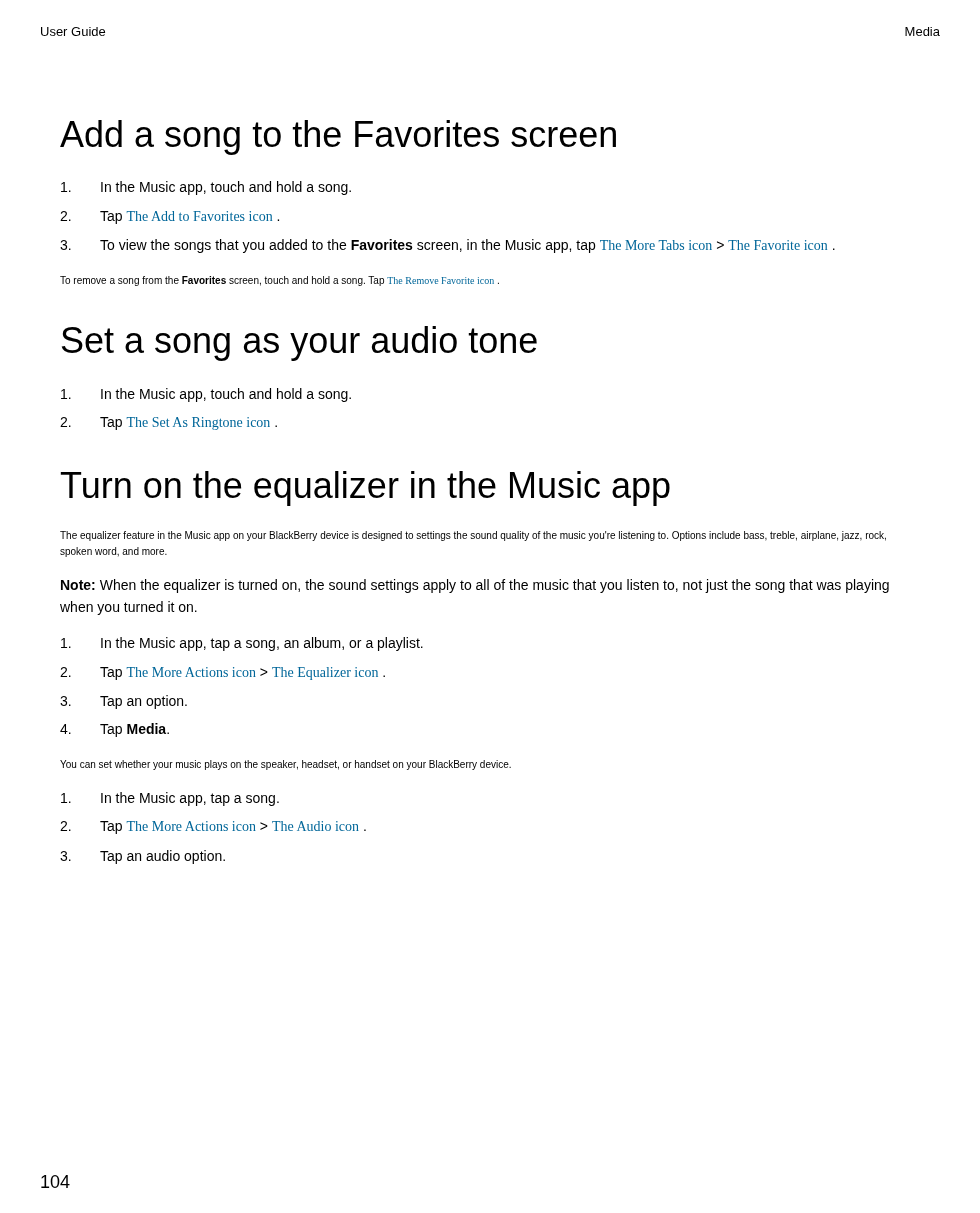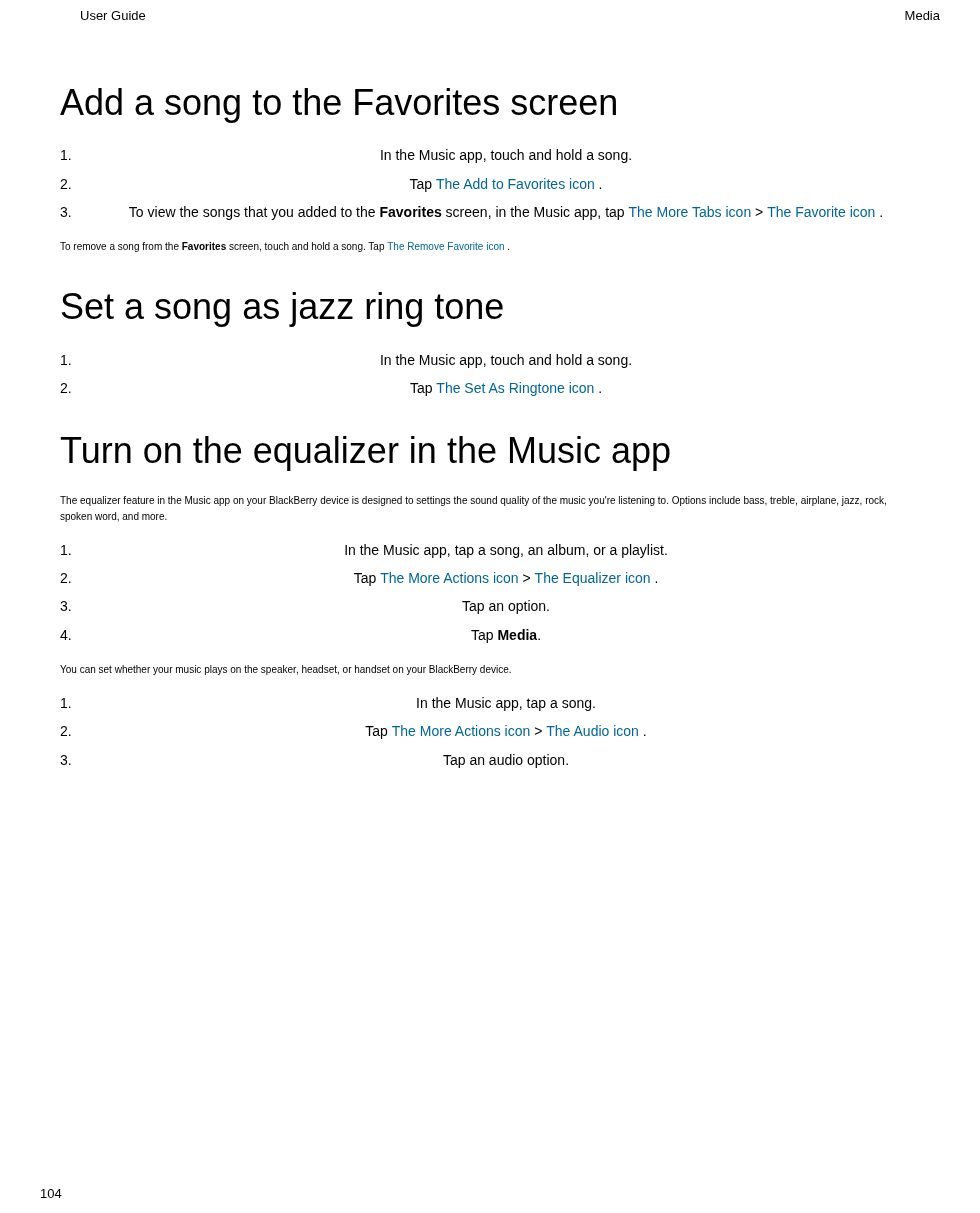--- a/index.html
+++ b/index.html
@@ -15,25 +15,24 @@
       background: #fff;
       width: 980px;
       min-height: 1213px;
       position: relative;
     }
 
     .page-header {
       display: flex;
       justify-content: space-between;
       align-items: flex-end;
-      padding: 8px 40px;
+      padding: 24px 40px;
       border-bottom: none;
       font-size: 13px;
       color: #000;
-      margin-left: 40px;
     }
 
     .page-content {
       padding: 20px 68px 40px 60px;
     }
 
     .section-title {
       font-size: 36px;
       font-weight: 300;
       color: #000;
@@ -56,48 +55,48 @@
 
     .list-num {
       min-width: 40px;
       font-size: 14px;
     }
 
     .list-content {
       flex: 1;
       font-size: 14px;
       line-height: 1.6;
-      text-align: center;
     }
 
     .highlight {
       color: #006699;
+      font-family: Liberation Serif, serif;
     }
 
     .bold {
       font-weight: bold;
     }
 
     .paragraph {
       font-size: 10px;
       line-height: 1.6;
       margin-bottom: 14px;
     }
 
     .note-block {
       font-size: 14px;
       line-height: 1.6;
       margin-bottom: 14px;
     }
 
     .page-footer {
       position: absolute;
-      bottom: 12px;
+      bottom: 20px;
       left: 40px;
-      font-size: 13px;
+      font-size: 18px;
     }
   </style>
 </head>
 <body>
 
 <div class="page-header">
   <span>User Guide</span>
   <span>Media</span>
 </div>
 
@@ -117,37 +116,40 @@
     <li>
       <span class="list-num">3.</span>
       <span class="list-content">To view the songs that you added to the <span class="bold">Favorites</span> screen, in the Music app, tap&nbsp;<span class="highlight">The More Tabs icon</span>&nbsp;&gt;&nbsp;<span class="highlight">The Favorite icon</span>&nbsp;.</span>
     </li>
   </ol>
 
   <p class="paragraph">
     To remove a song from the <span class="bold">Favorites</span> screen, touch and hold a song. Tap&nbsp;<span class="highlight">The Remove Favorite icon</span>&nbsp;.
   </p>
 
-  <h1 class="section-title">Set a song as jazz ring tone</h1>
+  <h1 class="section-title">Set a song as your audio tone</h1>
 
   <ol class="ordered-list">
     <li>
       <span class="list-num">1.</span>
       <span class="list-content">In the Music app, touch and hold a song.</span>
     </li>
     <li>
       <span class="list-num">2.</span>
       <span class="list-content">Tap&nbsp;<span class="highlight">The Set As Ringtone icon</span>&nbsp;.</span>
     </li>
   </ol>
 
   <h1 class="section-title">Turn on the equalizer in the Music app</h1>
 
   <p class="paragraph">The equalizer feature in the Music app on your BlackBerry device is designed to settings the sound quality of the music you're listening to. Options include bass, treble, airplane, jazz, rock, spoken word, and more.</p>
 
+  <p class="note-block">
+    <span class="bold">Note:</span><span> When the equalizer is turned on, the sound settings apply to all of the music that you listen to, not just the song that was playing when you turned it on.</span>
+  </p>
 
   <ol class="ordered-list">
     <li>
       <span class="list-num">1.</span>
       <span class="list-content">In the Music app, tap a song, an album, or a playlist.</span>
     </li>
     <li>
       <span class="list-num">2.</span>
       <span class="list-content">Tap&nbsp;<span class="highlight">The More Actions icon</span>&nbsp;&gt;&nbsp;<span class="highlight">The Equalizer icon</span>&nbsp;.</span>
     </li>

